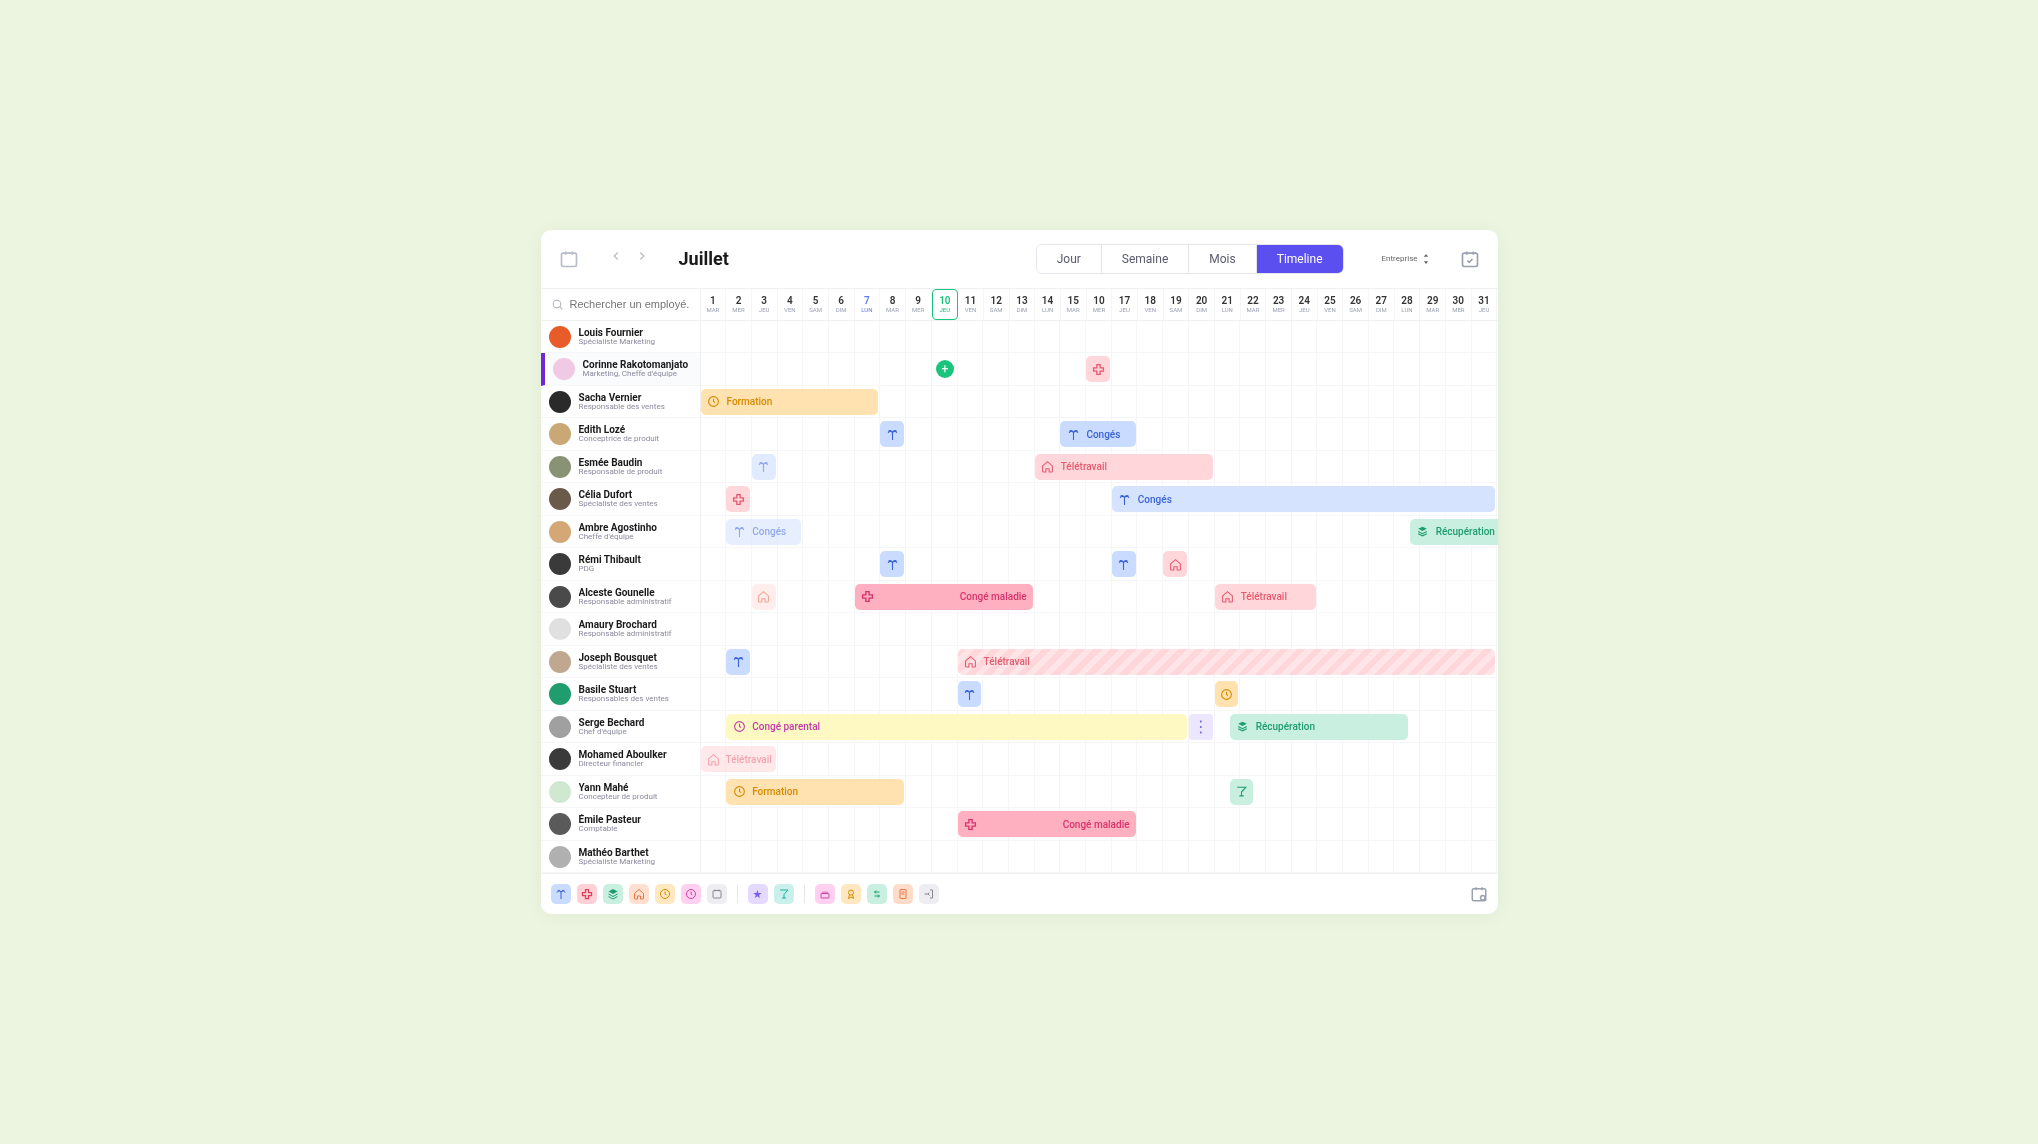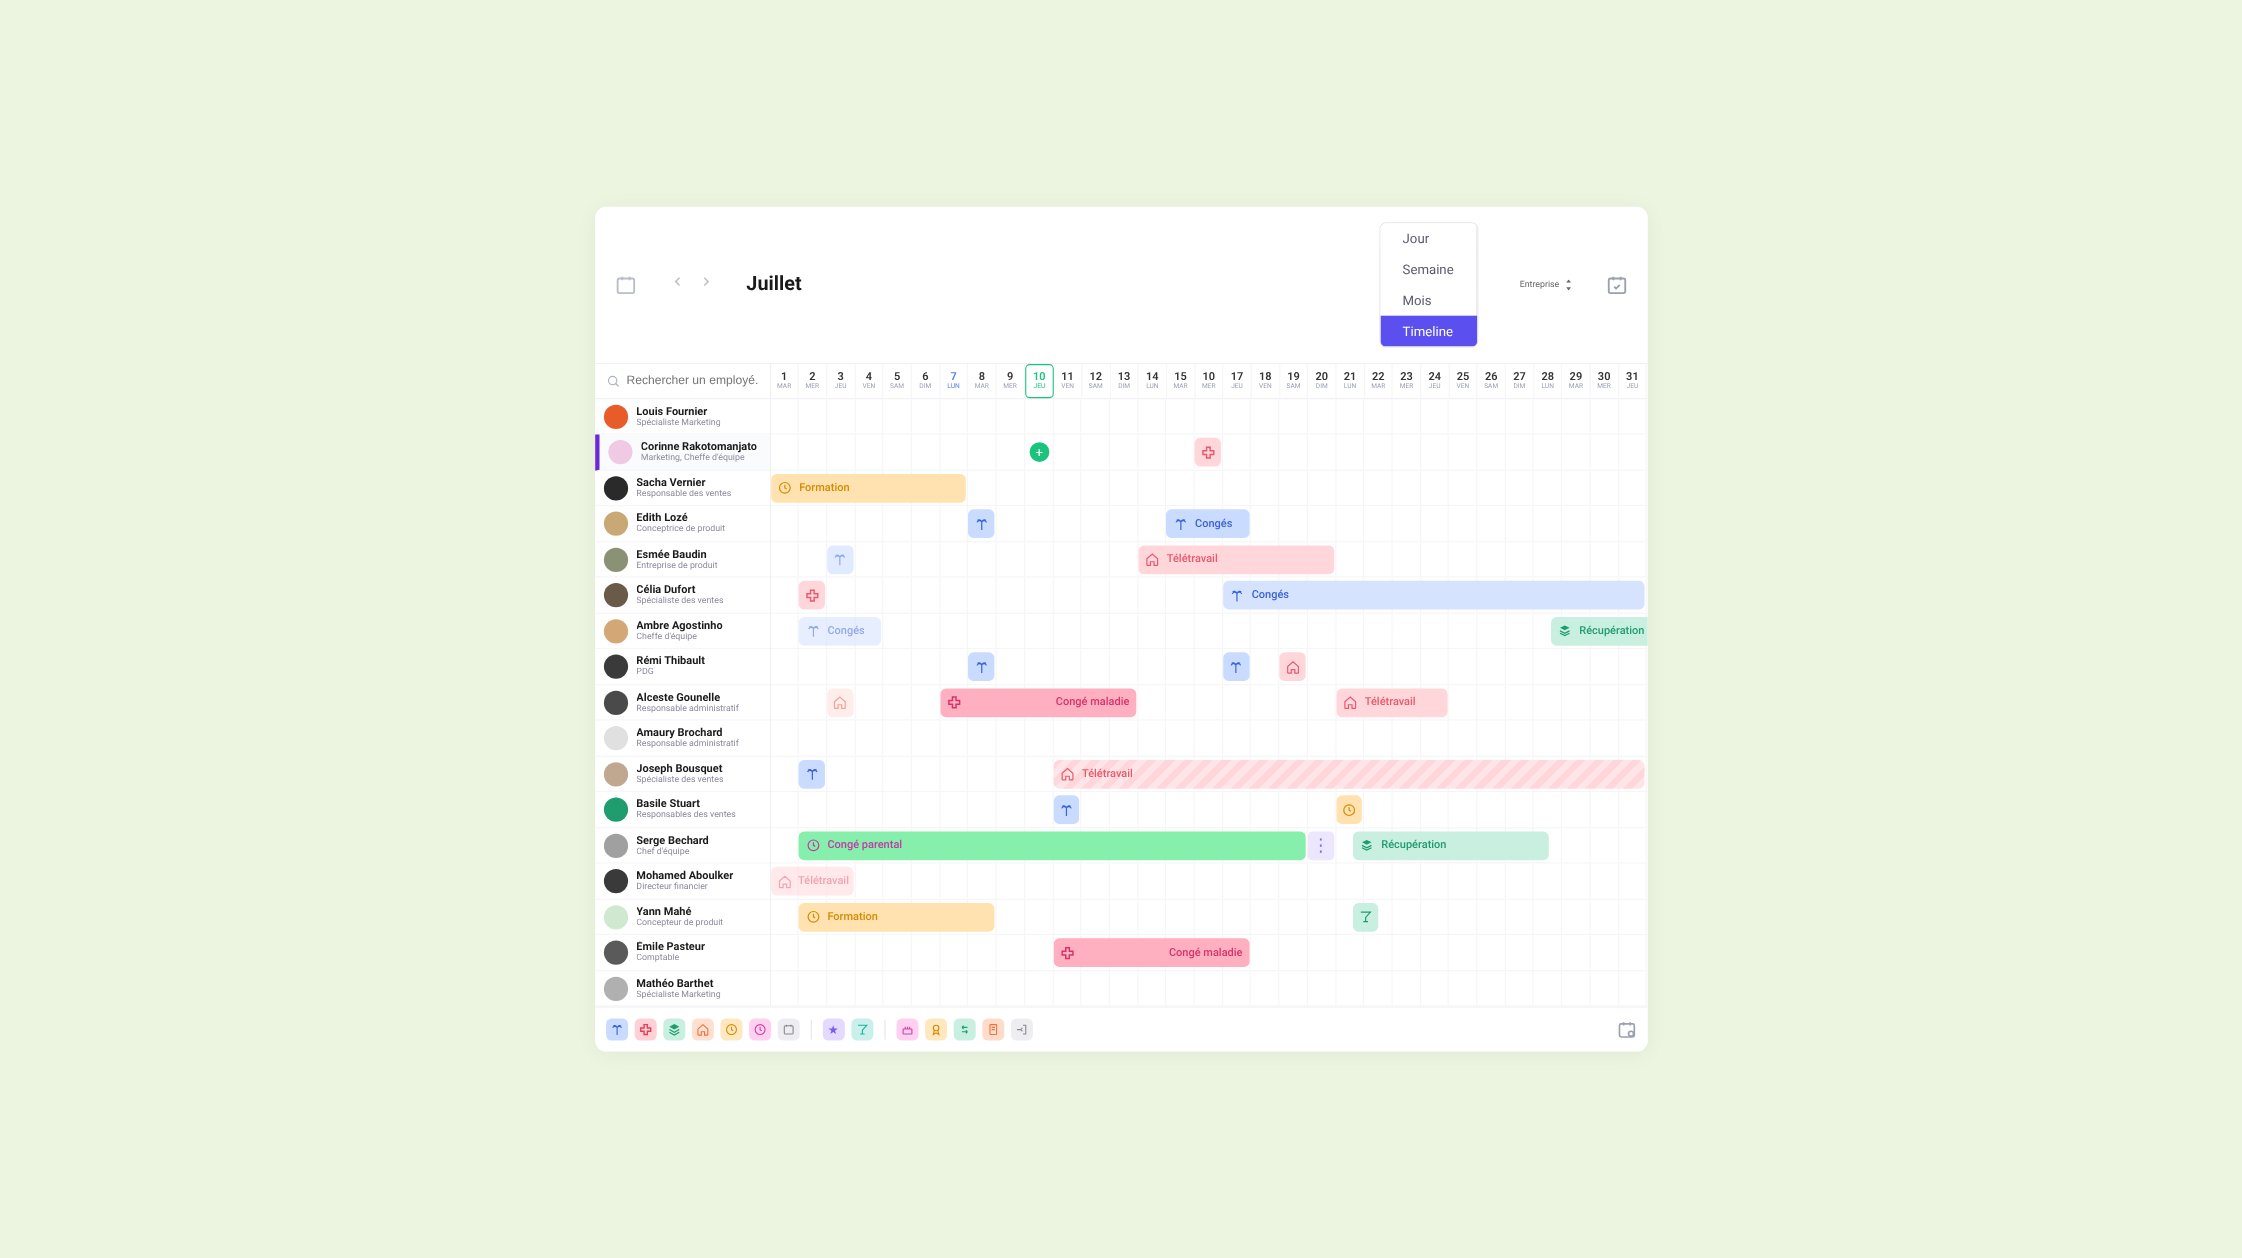--- a/index.html
+++ b/index.html
@@ -4,21 +4,21 @@
 <style>
   * { box-sizing: border-box; margin: 0; padding: 0; }
   body { font-family: -apple-system, BlinkMacSystemFont, "Segoe UI", Roboto, sans-serif; background:#ecf5e0; display:flex; align-items:center; justify-content:center; min-height:100vh; padding:60px 0;}
   .app { width:957px; background:#fff; border-radius:10px; box-shadow:0 2px 20px rgba(0,0,0,.05); overflow:hidden;}
   .topbar { display:flex; align-items:center; padding:14px 18px; gap:14px;}
   .ico { display:inline-flex; align-items:center; justify-content:center; }
   .nav-arrows { display:flex; gap:6px; margin-left:16px;}
   .arrow-btn { width:20px; height:20px; color:#c0c0c8; cursor:pointer;}
   .month-title { font-size:18px; font-weight:700; color:#1a1a1a; margin-left:10px;}
   .spacer { flex:1; }
-  .view-switch { display:flex; border:1px solid #e4e6eb; border-radius:6px; overflow:hidden;flex-direction:column;}
+  .view-switch { display:flex; border:1px solid #e4e6eb; border-radius:6px; overflow:hidden;}
   .view-btn { padding:7px 20px; font-size:12px; color:#5a5a6e; border-right:1px solid #e4e6eb; background:#fff; cursor:pointer;}
   .view-btn:last-child { border-right:none;}
   .view-btn.active { background:#5c4ff0; color:#fff;}
   .scope-select { font-size:8px; color:#666; display:flex; align-items:center; gap:4px; margin-left:24px; cursor:pointer;}
   .cal-sync { color:#9aa0b0; margin-left:16px; cursor:pointer;}
   .grid-wrap { display:flex; border-top:1px solid #f0f0f3;}
   .left-col { width:160px; flex-shrink:0; border-right:1px solid #f0f0f3;}
   .search-row { height:32px; display:flex; align-items:center; padding:0 10px; border-bottom:1px solid #f0f0f3; gap:6px;}
   .search-input { border:none; outline:none; font-size:11px; color:#888; width:100%;}
   .emp-row { height:32.5px; display:flex; align-items:center; padding:0 8px; gap:8px; border-bottom:1px solid #f6f6f8; cursor:pointer;}
@@ -38,21 +38,21 @@
   .lanes { position:relative;}
   .lane { height:32.5px; display:flex; border-bottom:1px solid #f6f6f8; position:relative;}
   .lane .gcell { flex:1; border-right:1px solid #f6f6f8;}
   .event { position:absolute; top:3px; height:26px; border-radius:5px; display:flex; align-items:center; gap:6px; padding:0 6px; font-size:10px; font-weight:500;}
   .event .eico { width:14px; height:14px; display:inline-flex; align-items:center; justify-content:center;}
   .ev-orange { background:#ffe2b0; color:#d68a00;}
   .ev-blue   { background:#c9dbff; color:#3a63d8;}
   .ev-pinklt { background:#ffd7da; color:#e55a6f;}
   .ev-pink   { background:#ffb0c0; color:#d6336c;justify-content:space-between;}
   .ev-teal   { background:#c9efe0; color:#1f9d6e;margin-left:15px;}
-  .ev-lilac  { background:#86efac; color:#c03ba8;}
+  .ev-lilac  { background:#fef9c3; color:#c03ba8;}
   .ev-sky    { background:#d5e3ff; color:#3a63d8;}
   .ev-peach  { background:#ffe0db; color:#e55a3f;}
   .ev-faded  { opacity:.55;}
   .ev-hatch  { background:repeating-linear-gradient(135deg,#ffd7da,#ffd7da 6px,#ffe5e7 6px,#ffe5e7 12px);}
   .add-btn { width:18px; height:18px; border-radius:50%; background:#1bc47d; color:#fff; display:flex; align-items:center; justify-content:center; font-size:12px; position:absolute; top:7px;}
   .handle { position:absolute; right:-16px; top:3px; width:14px; height:26px; background:#ece7ff; border-radius:3px; display:flex; align-items:center; justify-content:center; color:#7a6ef0;}
   .legend { display:flex; align-items:center; gap:6px; padding:10px 10px; border-top:1px solid #f0f0f3;}
   .legend .chip { width:20px; height:20px; border-radius:5px; display:flex; align-items:center; justify-content:center; font-size:11px; cursor:pointer;}
   .legend .sep { width:1px; height:18px; background:#e4e6eb; margin:0 4px;}
   .legend .gear { margin-left:auto; color:#9aa0b0; cursor:pointer;}
@@ -142,21 +142,21 @@
             <div class="avatar" style="background:#c9a876"></div>
     <div class="emp-text">
               <span class="emp-name">Edith Lozé</span>
     <span class="emp-role">Conceptrice de produit</span>
             </div>
           </div>
           <div class="emp-row">
             <div class="avatar" style="background:#8a9276"></div>
     <div class="emp-text">
               <span class="emp-name">Esmée Baudin</span>
-    <span class="emp-role">Entreprise de produit</span>
+    <span class="emp-role">Responsable de produit</span>
             </div>
           </div>
           <div class="emp-row">
             <div class="avatar" style="background:#6a5a4a"></div>
     <div class="emp-text">
               <span class="emp-name">Célia Dufort</span>
     <span class="emp-role">Spécialiste des ventes</span>
             </div>
           </div>
           <div class="emp-row">

